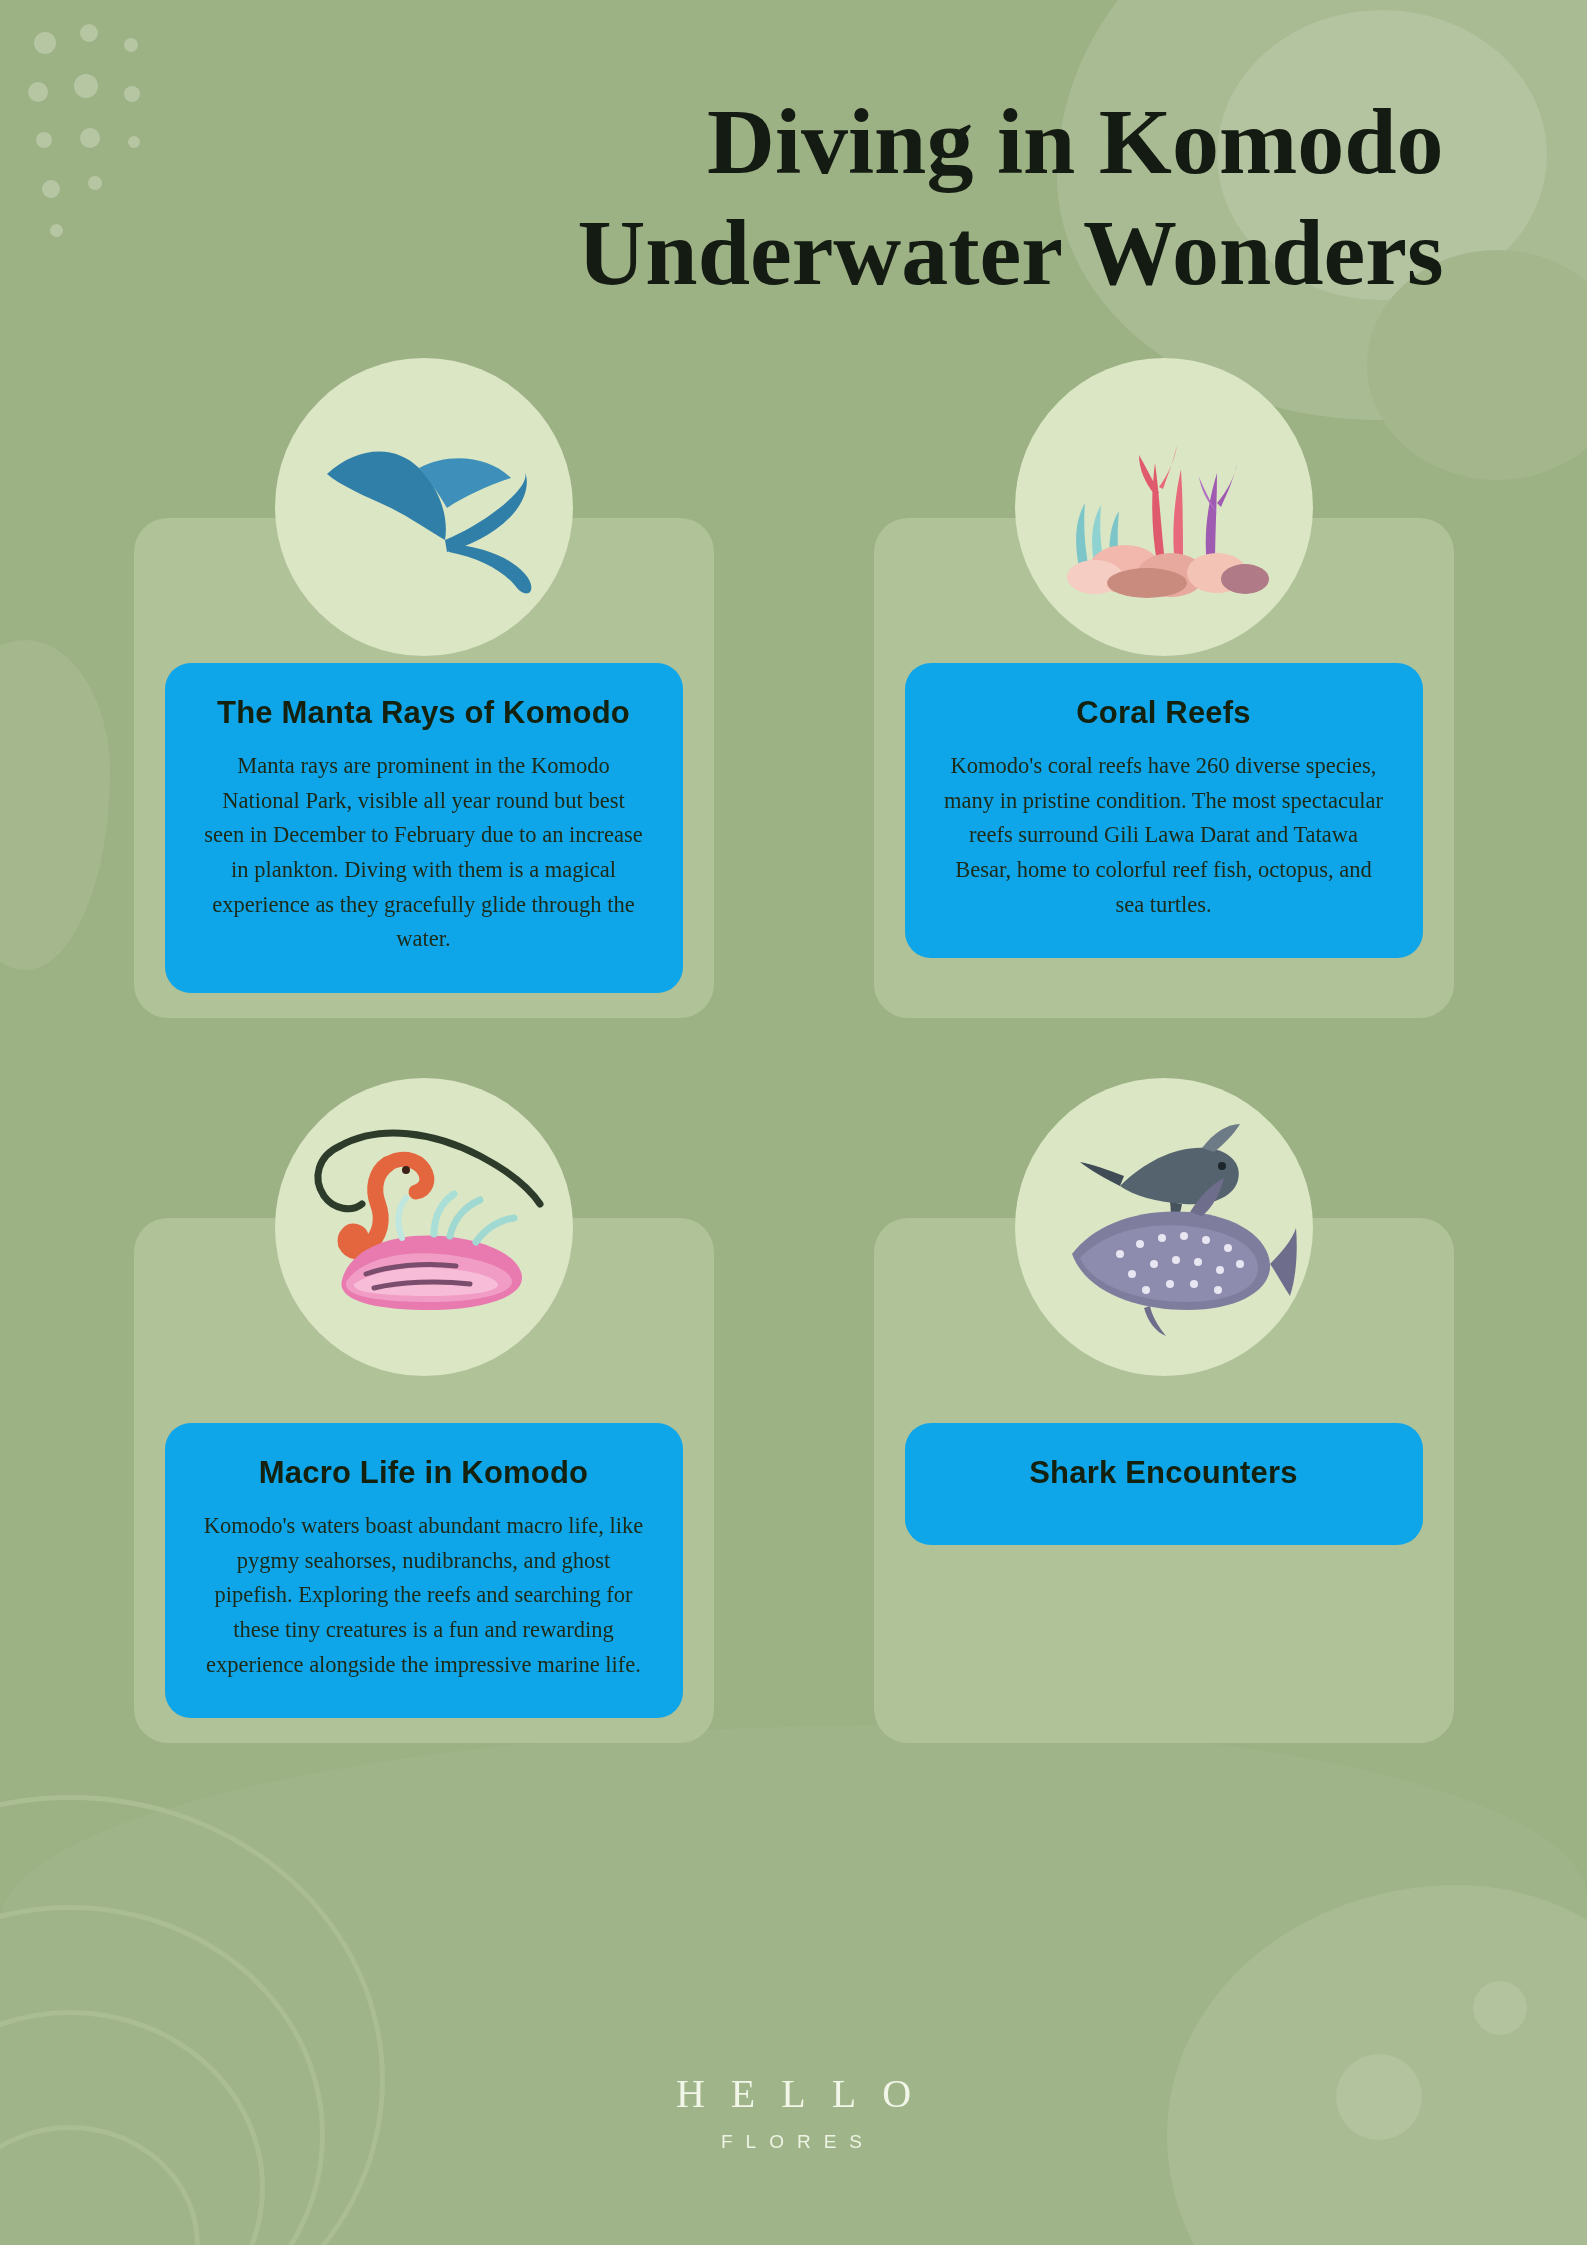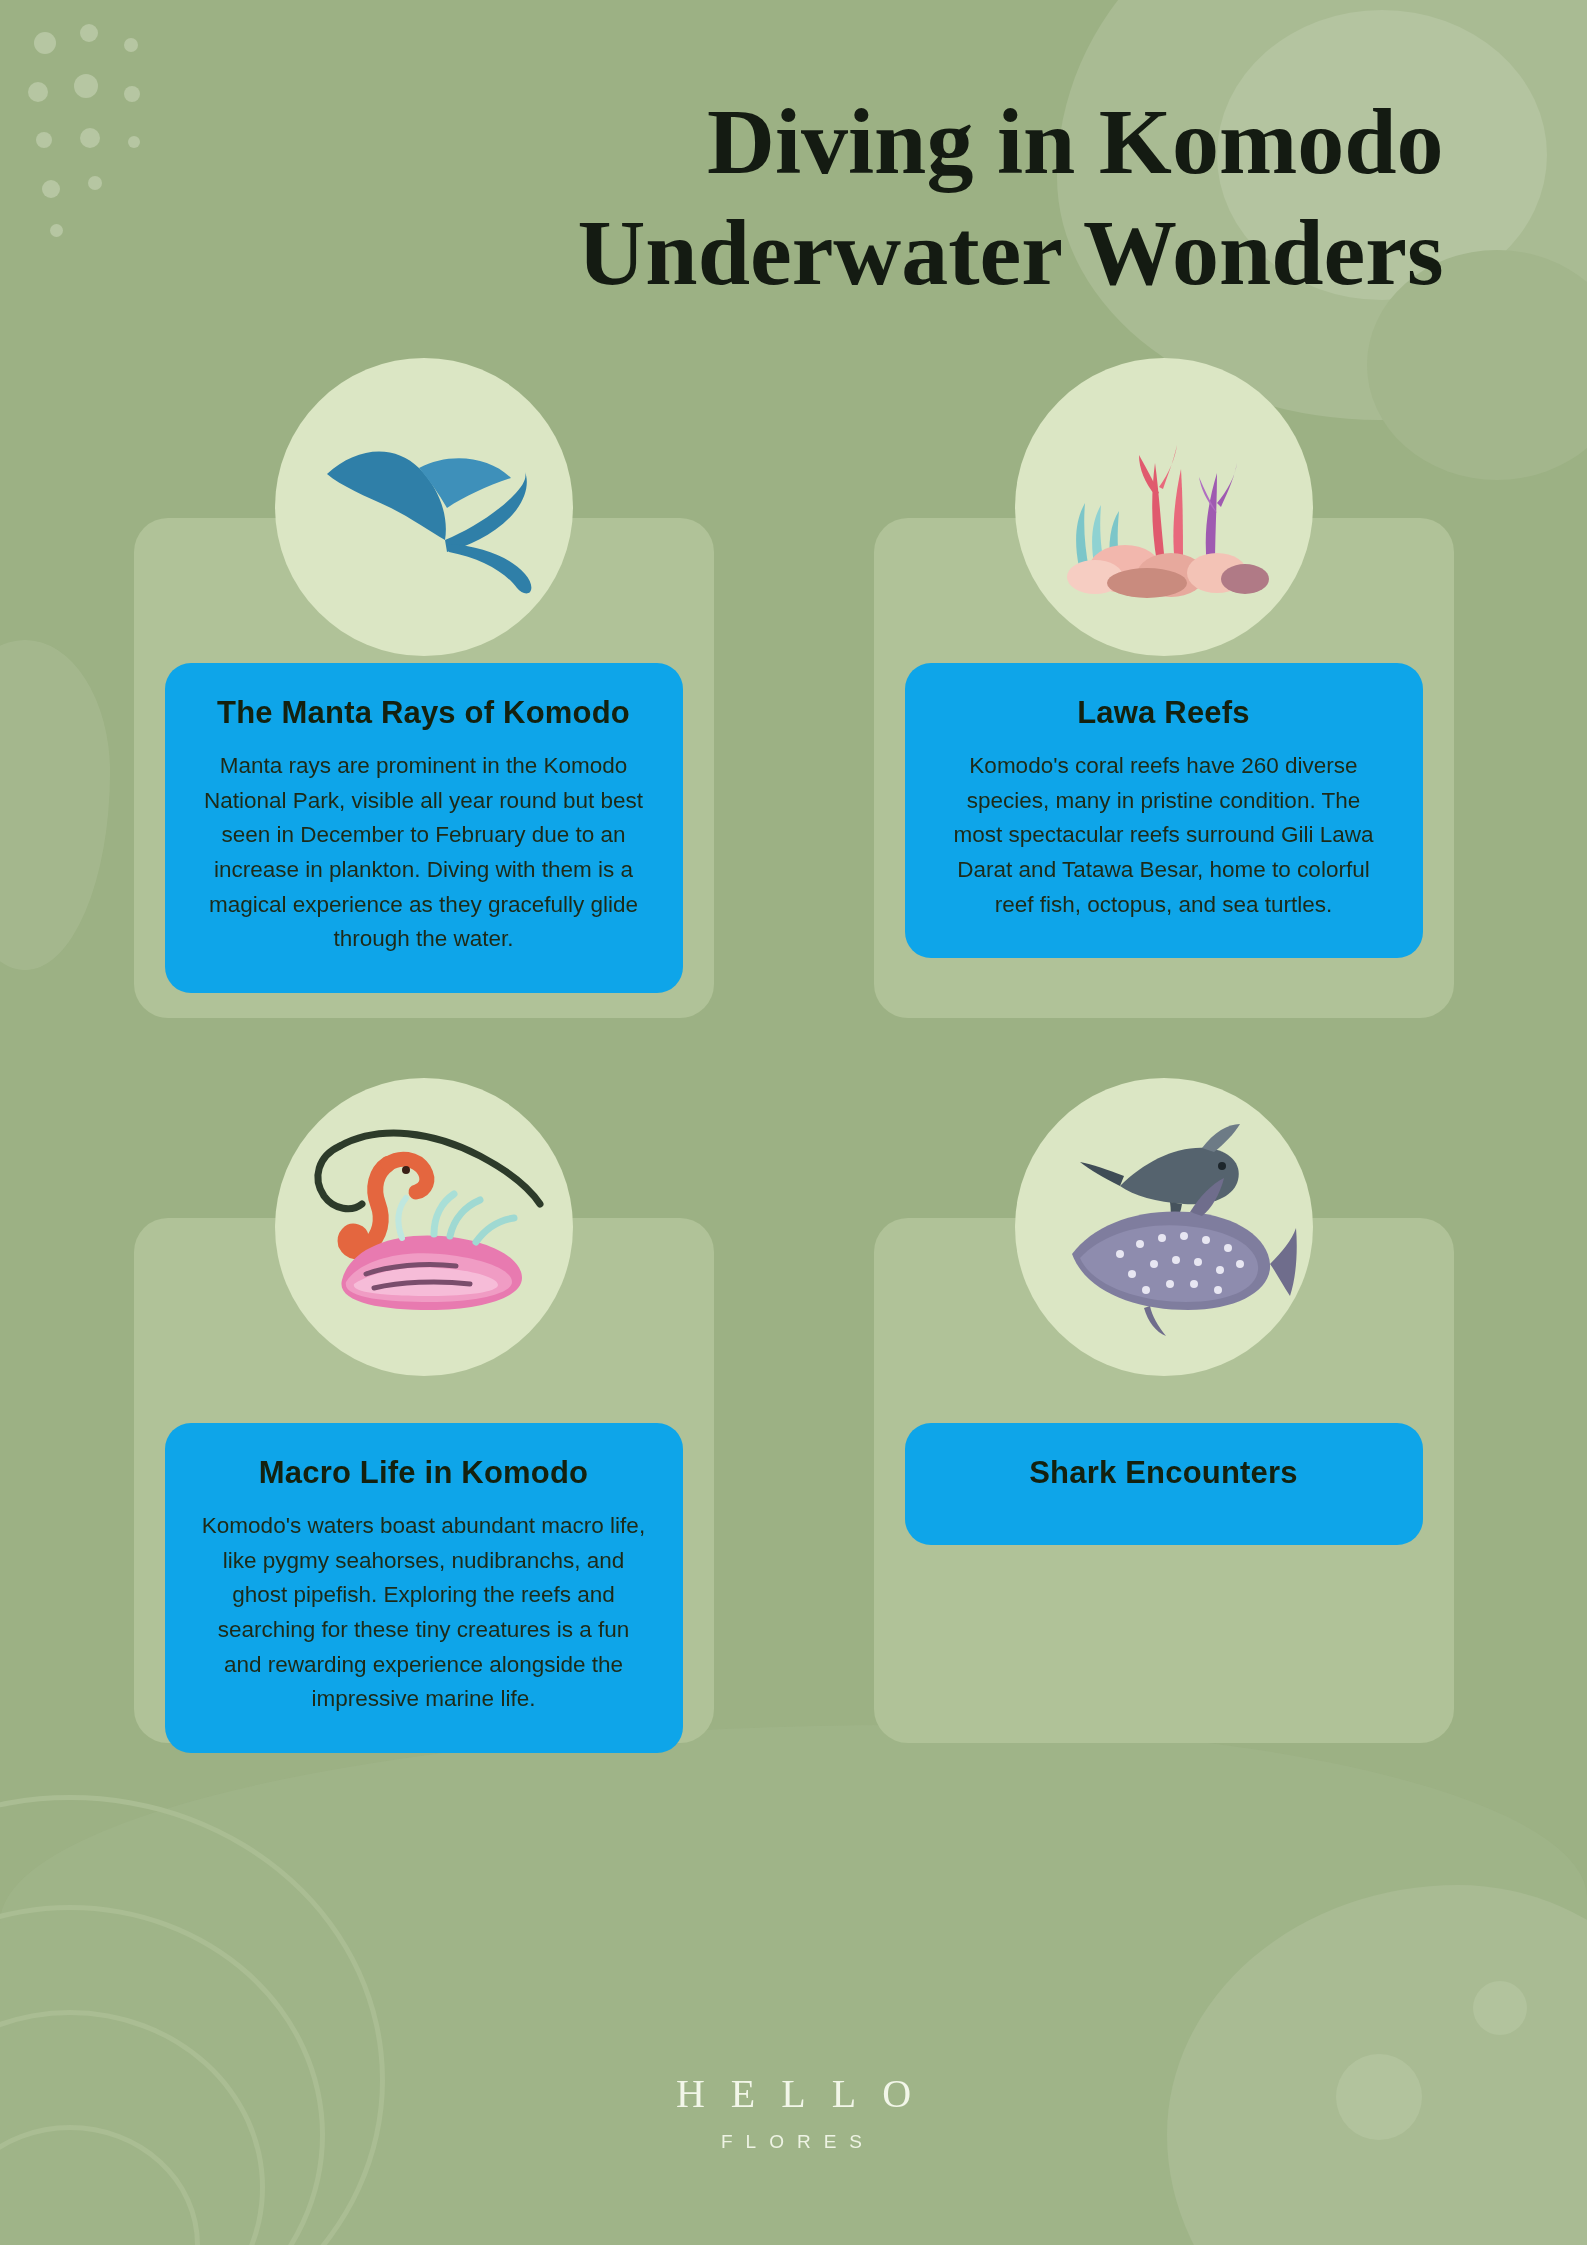--- a/index.html
+++ b/index.html
@@ -205,21 +205,21 @@
     font-family: "Liberation Sans", sans-serif;
     font-weight: 700;
     font-size: 31px;
     line-height: 1.3;
     color: #14210f;
     text-align: center;
     margin: 0 0 16px;
     letter-spacing: .2px;
   }
   .card-body {
-    font-family: Liberation Sans, sans-serif;
+    font-family: Liberation Serif, serif;
     font-size: 22.5px;
     line-height: 1.54;
     color: #1d2a18;
     text-align: center;
     margin: 0;
   }
 
   
   .footer {
     position: absolute;
@@ -325,21 +325,21 @@
 
         <ellipse cx="86" cy="162" rx="36" ry="24" fill="#f2b7ad"></ellipse>
         <ellipse cx="132" cy="168" rx="34" ry="22" fill="#e7a99d"></ellipse>
         <ellipse cx="178" cy="166" rx="30" ry="20" fill="#f3c3b6"></ellipse>
         <ellipse cx="56" cy="170" rx="28" ry="17" fill="#f6cdc2"></ellipse>
         <ellipse cx="206" cy="172" rx="24" ry="15" fill="#b07a86"></ellipse>
         <ellipse cx="108" cy="176" rx="40" ry="15" fill="#c98b7e"></ellipse>
       </svg>
     </div>
     <div class="inner-card">
-      <h2 class="card-title">Lawa Reefs</h2>
+      <h2 class="card-title">Coral Reefs</h2>
       <p class="card-body">Komodo's coral reefs have 260 diverse species, many in pristine condition. The most spectacular reefs surround Gili Lawa Darat and Tatawa Besar, home to colorful reef fish, octopus, and sea turtles.</p>
     </div>
   </div>
 
   <div class="cell bottom">
     <div class="outer-card"></div>
     <div class="media-circle">
       <svg width="280" height="230" viewBox="0 0 280 230">
 
         <path d="M56 34 C96 12, 150 20, 196 44 C230 62, 248 80, 256 92" stroke="#2d3b2a" stroke-width="7" fill="none" stroke-linecap="round"></path>

